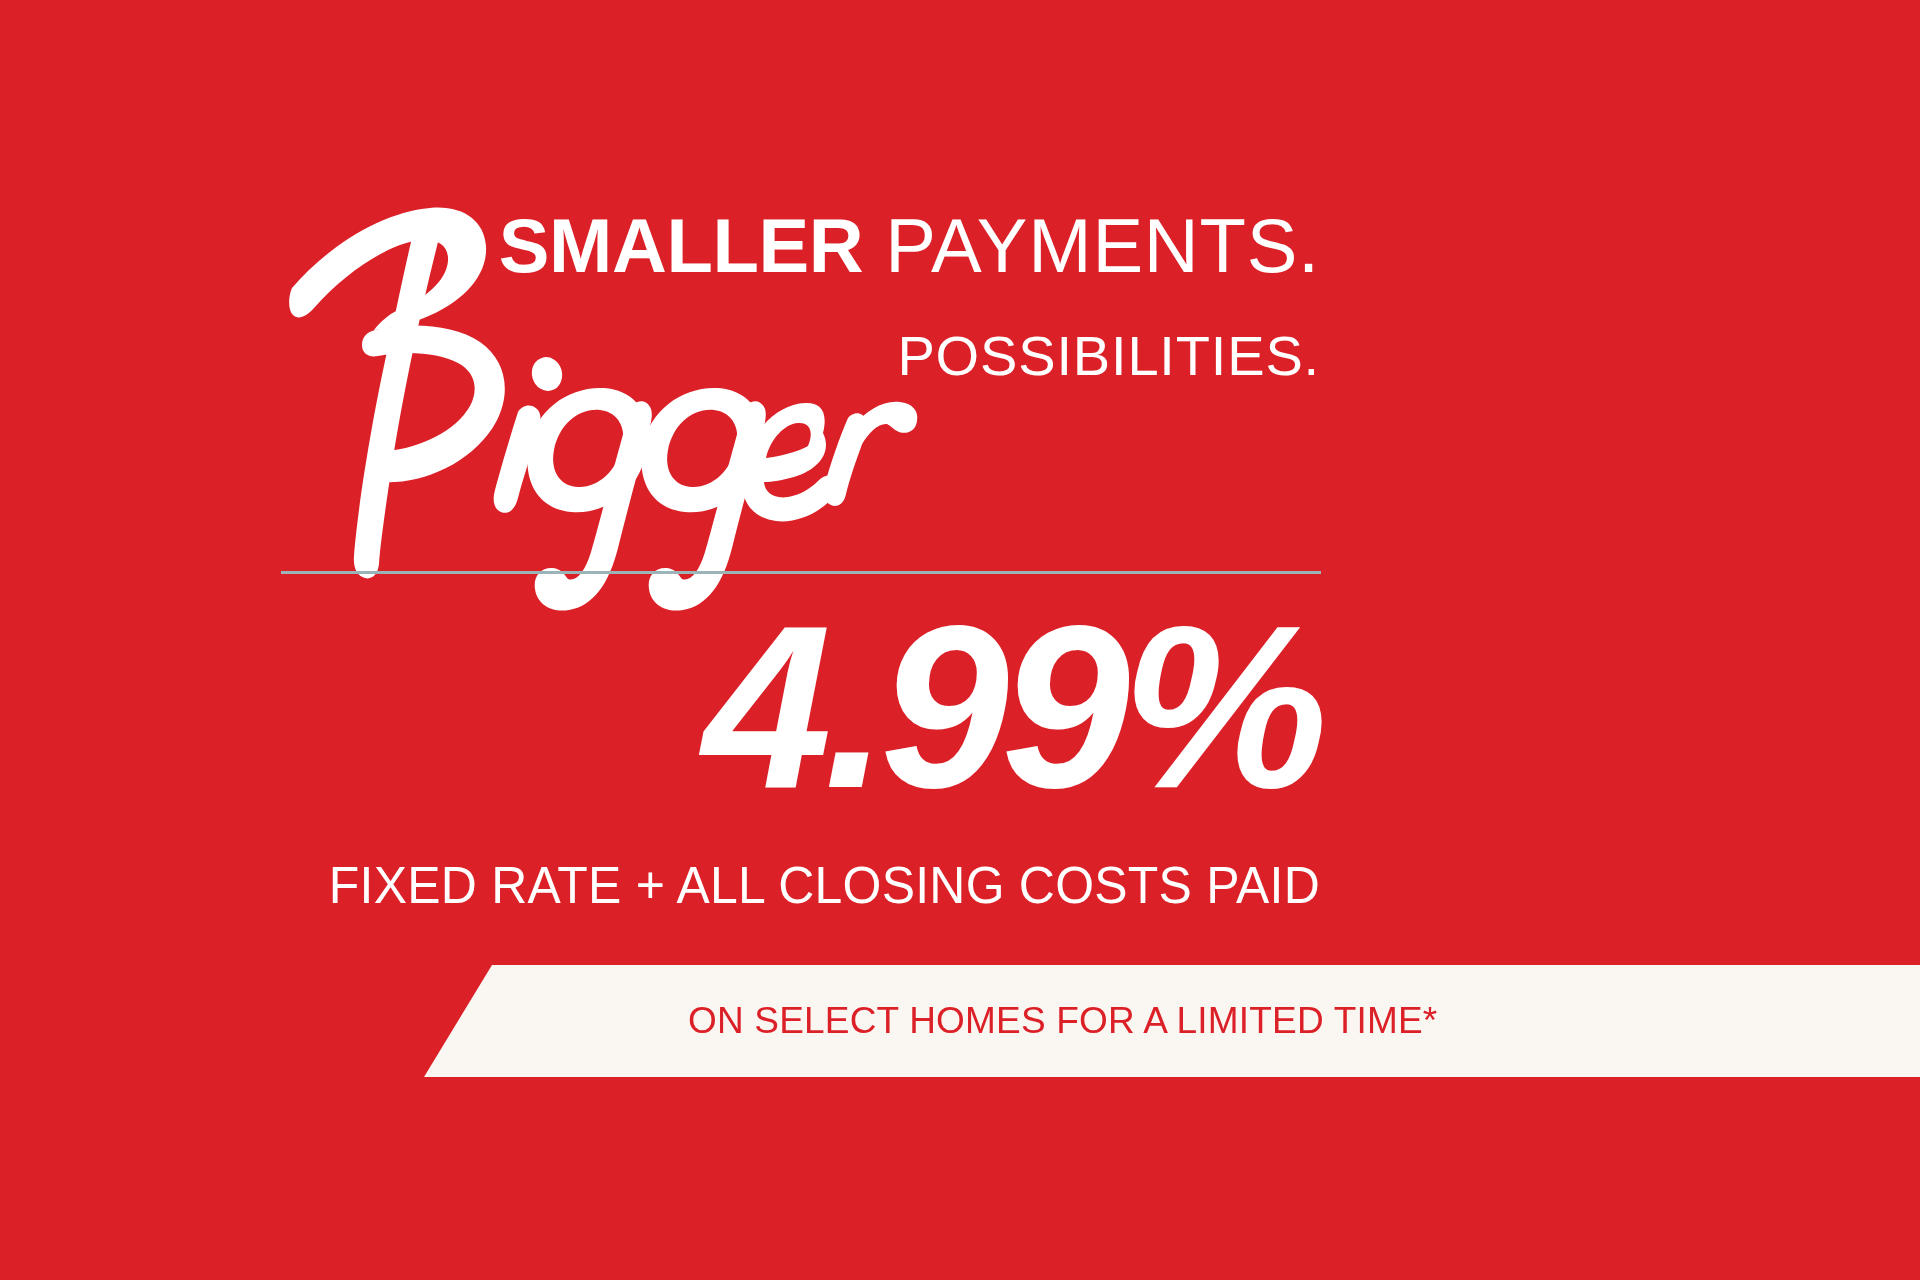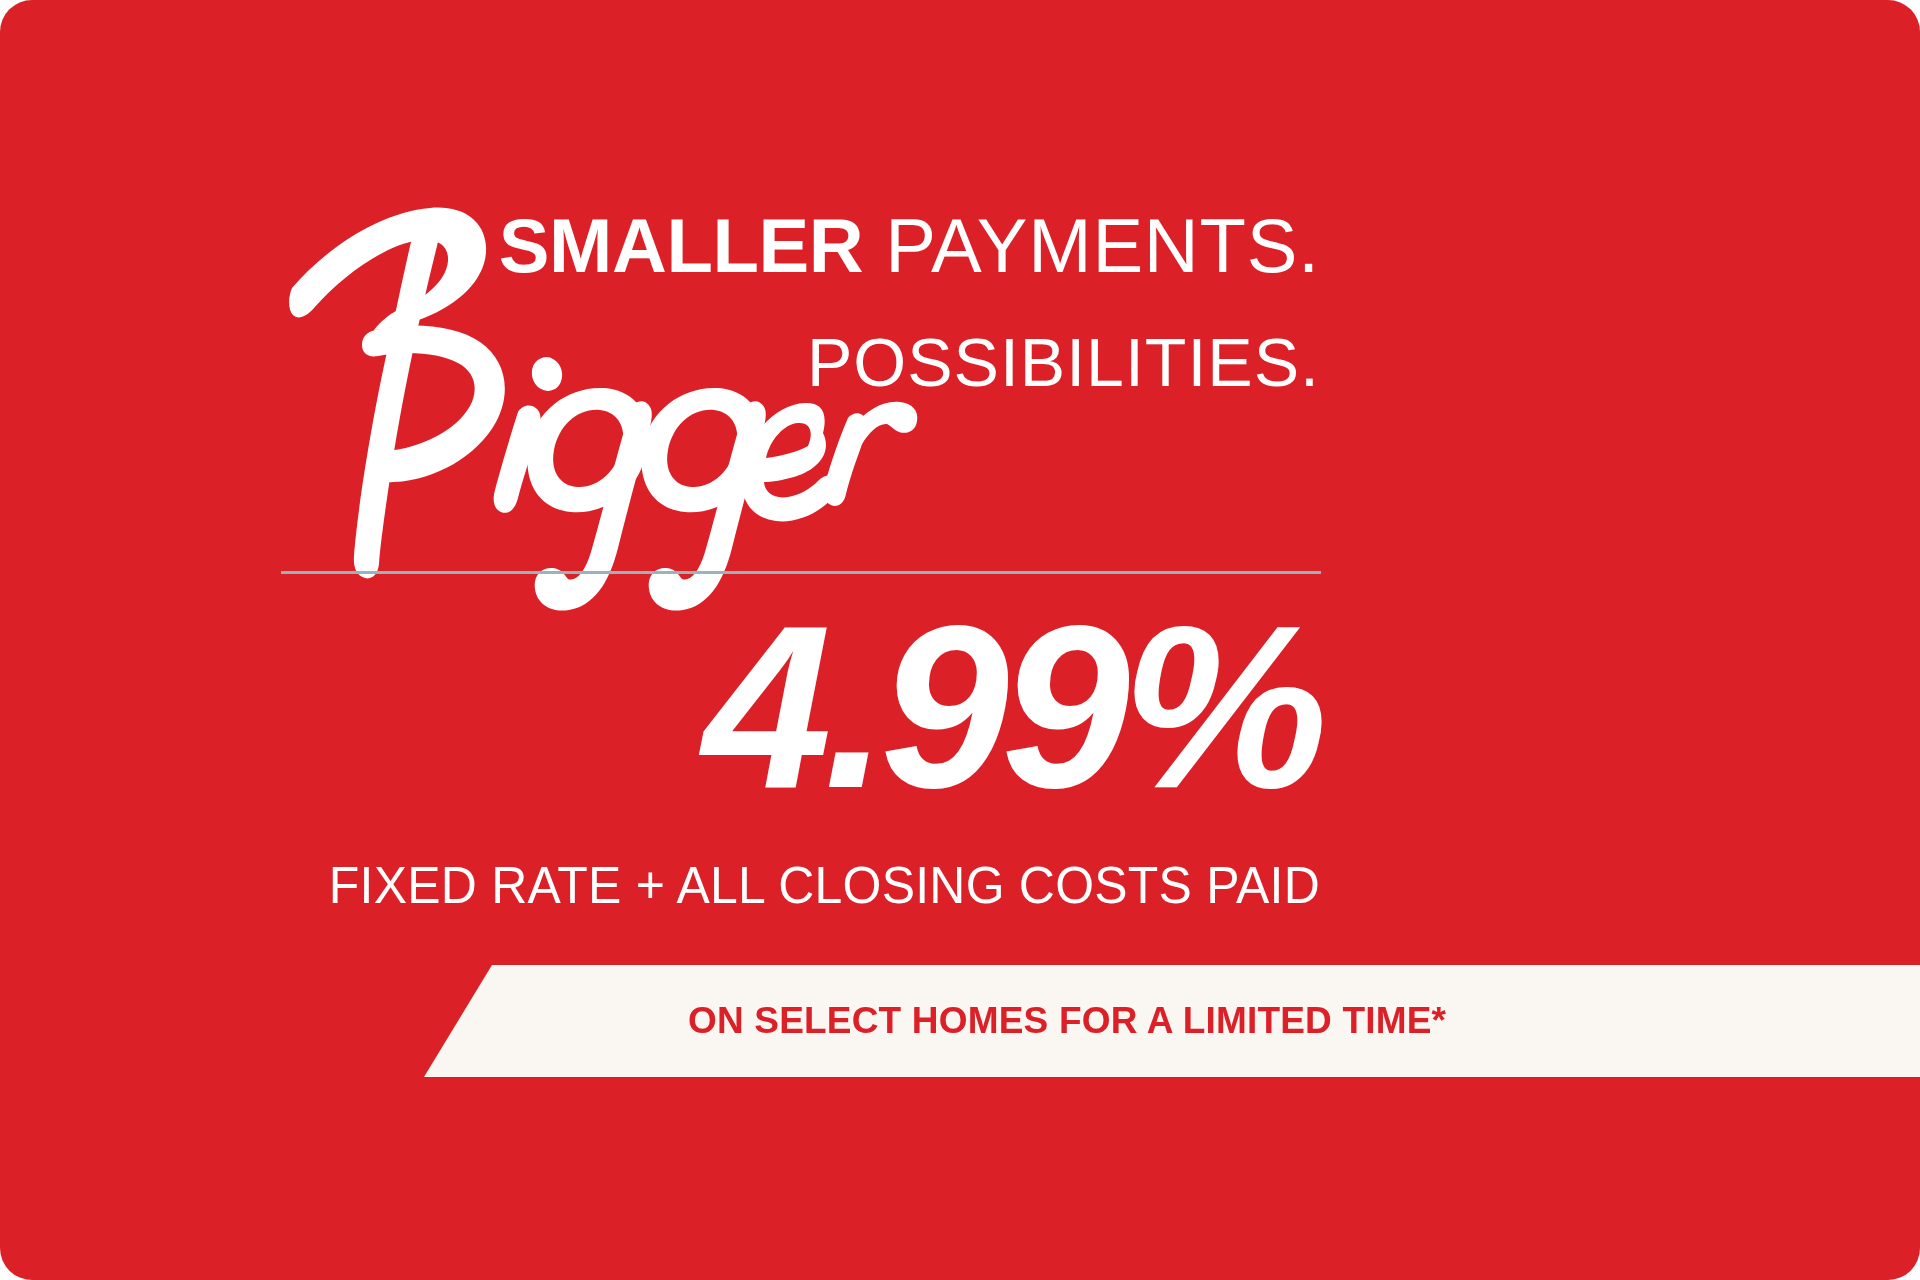--- a/index.html
+++ b/index.html
@@ -8,21 +8,20 @@
     padding: 0;
     background: #ffffff;
   }
 
   #banner {
     position: relative;
     width: 1920px;
     height: 1280px;
     overflow: hidden;
     font-family: "Liberation Sans", sans-serif;
-    border-radius: 32px;
     -webkit-font-smoothing: antialiased;
   }
 
   
   .bg {
     position: absolute;
     inset: 0;
     background: #DC2027;
   }
 
@@ -64,21 +63,21 @@
   }
   .line-one .bold {
     font-weight: 700;
     letter-spacing: -0.005em;
   }
   .line-one .light {
     font-weight: 300;
     letter-spacing: 0.01em;
   }
   .line-two {
-    font-size: 68px;
+    font-size: 56px;
     font-weight: 300;
     letter-spacing: 0.015em;
   }
 
   
   .divider {
     position: absolute;
     left: 281px;
     top: 571px;
     width: 1040px;
@@ -135,21 +134,21 @@
   .ribbon-text {
     position: absolute;
     left: 0;
     top: 965px;
     width: 1920px;
     height: 112px;
     display: flex;
     align-items: center;
     color: #DC2027;
     font-size: 37px;
-    font-weight: 700;
+    font-weight: 400;
     letter-spacing: 0.005em;
     white-space: nowrap;
     padding-left: 688px;
     box-sizing: border-box;
   }
 </style>
 </head>
 <body>
 
 <div id="banner">

